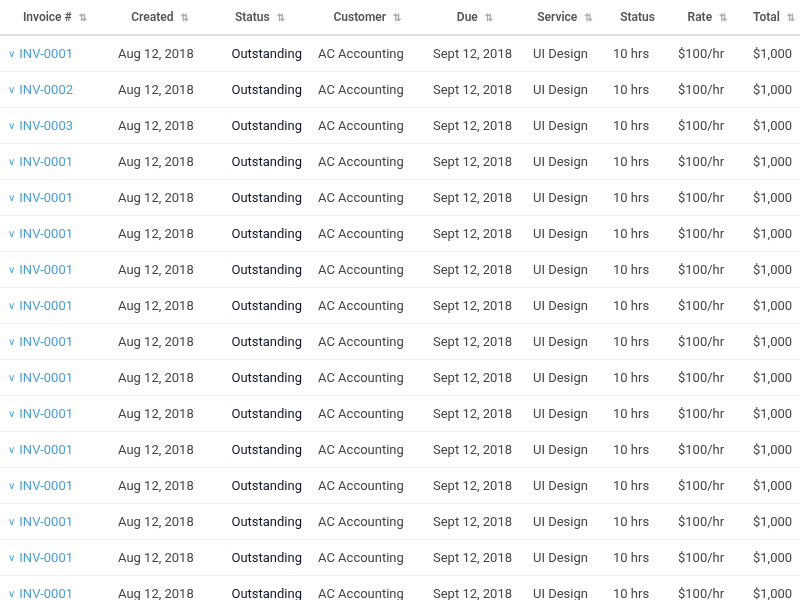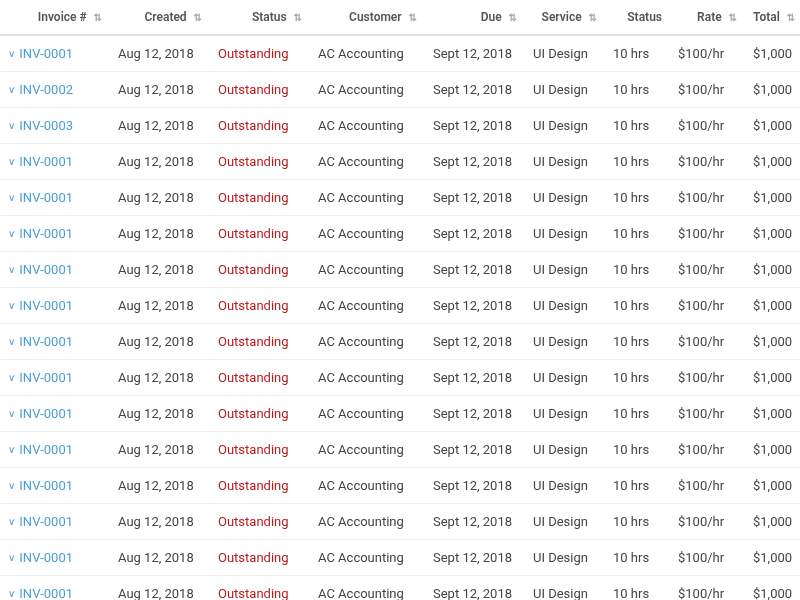--- a/index.html
+++ b/index.html
@@ -30,21 +30,21 @@
       border-collapse: collapse;
       table-layout: fixed;
     }
 
     thead tr {
       border-bottom: 2px solid #e0e0e0;
     }
 
     thead th {
       padding: 10px 8px;
-      text-align: right;
+      text-align: center;
       font-weight: 600;
       color: #555;
       font-size: 12px;
       white-space: nowrap;
       background: #fff;
       position: sticky;
       top: 0;
       z-index: 10;
     }
 
@@ -74,21 +74,22 @@
       gap: 4px;
     }
 
     .chevron {
       color: #4a9fd4;
       font-size: 10px;
       display: inline-block;
     }
 
     .status-outstanding {
-      color: #b91c1c;
+      color: #0f172a;
+      text-align: right;
     }
 
     
     .col-invoice { width: 110px; }
     .col-created { width: 100px; }
     .col-status  { width: 100px; }
     .col-customer{ width: 115px; margin-top: 6px; }
     .col-due     { width: 100px; }
     .col-service { width: 80px; }
     .col-worked  { width: 65px; }

